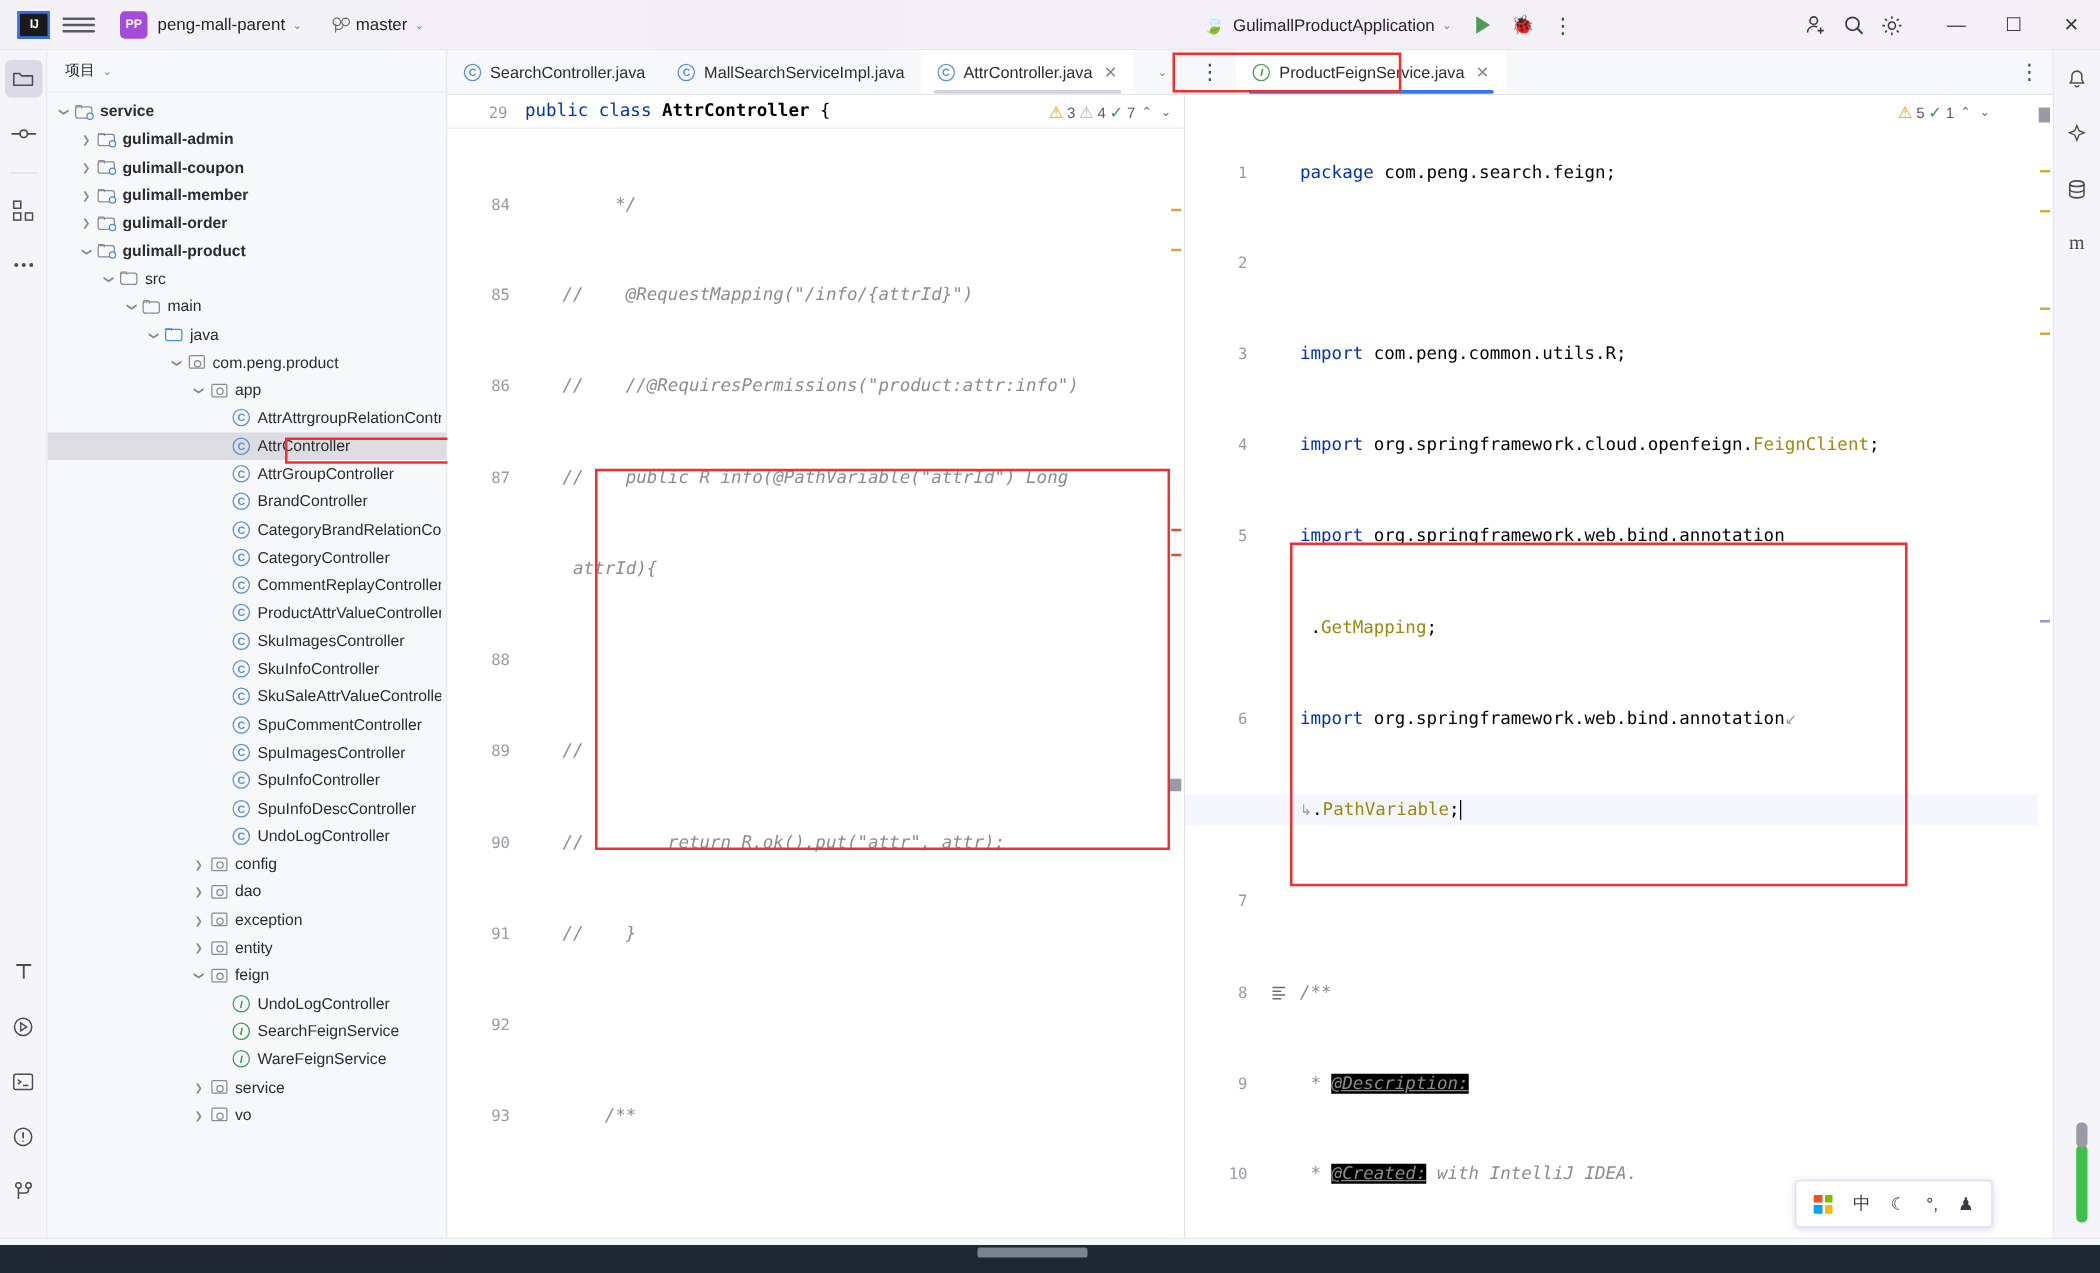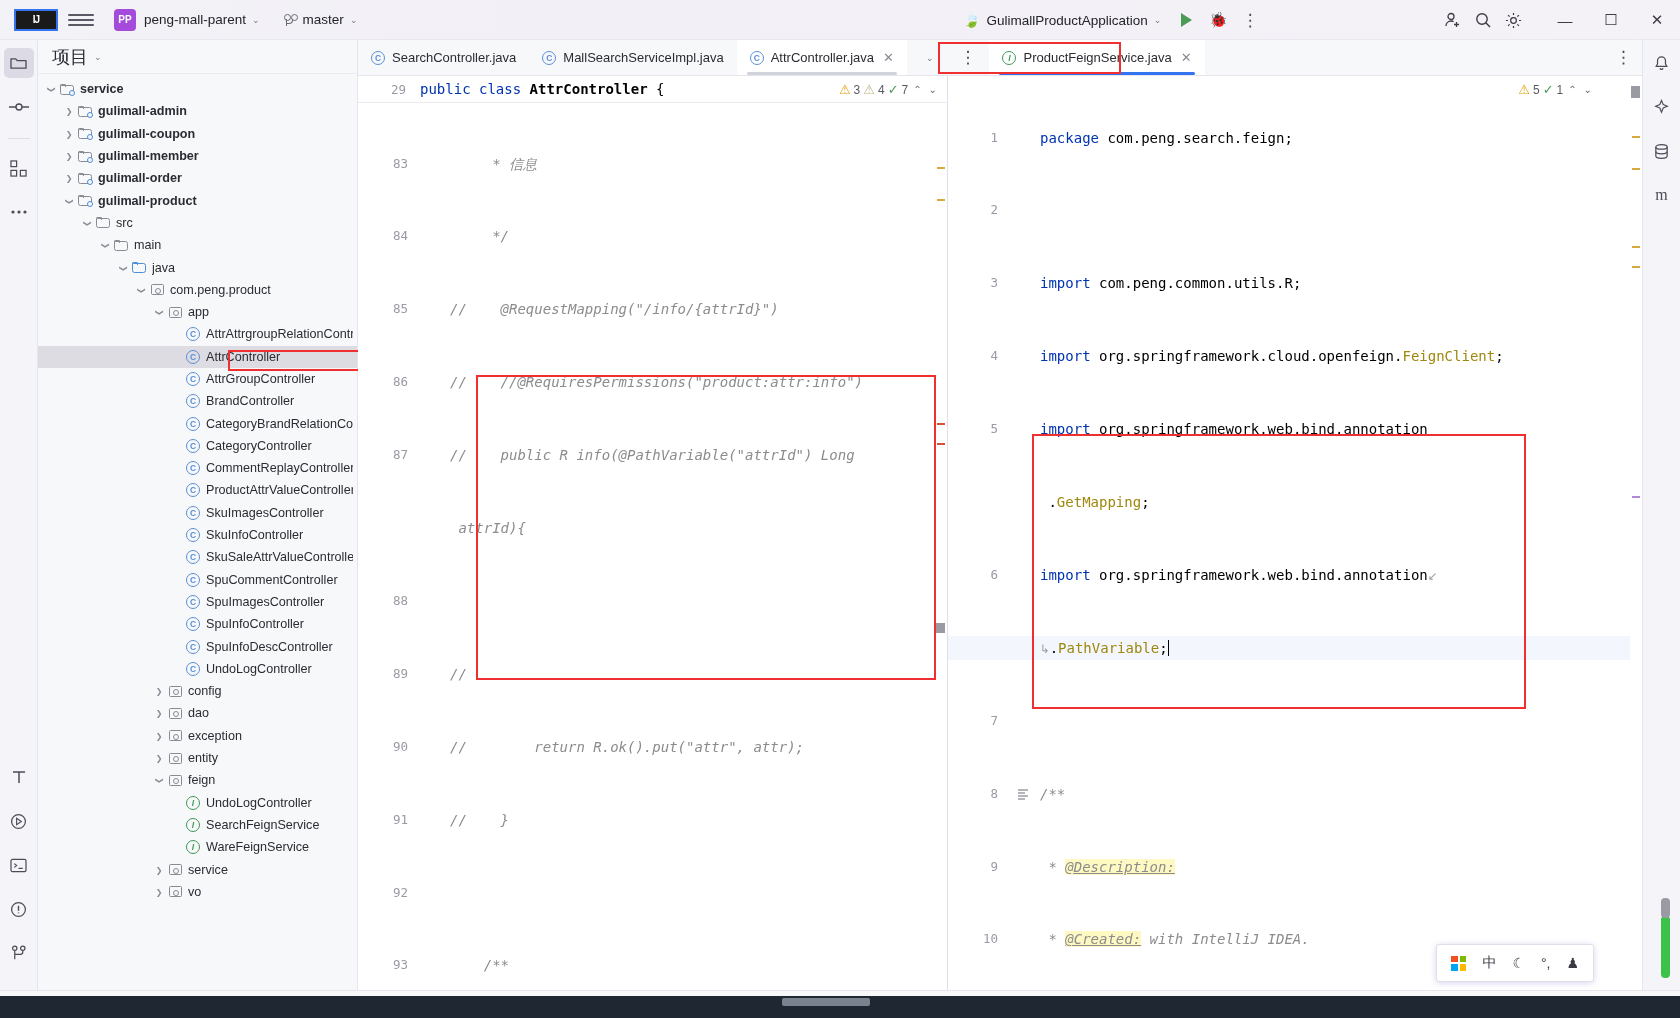--- a/index.html
+++ b/index.html
@@ -15,21 +15,21 @@
   
   .titlebar {
     height: 40px; flex: 0 0 40px;
     background: linear-gradient(90deg,#f3f2f7 0%, #f2f0f6 35%, #f4f2f7 100%);
     display: flex; align-items: center;
     border-bottom: 1px solid #e8e6ee;
     position: relative;
   }
   .tb-left { display: flex; align-items: center; gap: 0px; padding-left: 8px; }
   .ij-logo {
-    width: 44px; height: 22px; margin: 0 10px 0 6px;
+    width: 26px; height: 22px; margin: 0 10px 0 6px;
     background: #1a1a1a; border: 2px solid #3574f0;
     color: #fff; font-size: 10px; font-weight: bold;
     display: flex; align-items: center; justify-content: center;
     font-family: "Liberation Sans", sans-serif; letter-spacing: -1px;
   }
   .burger { width: 26px; height: 26px; display:flex; flex-direction:column; justify-content:center; gap:3px; margin-right: 12px; cursor:pointer;}
   .burger i { display:block; height: 2px; background: #5a5a66; border-radius: 1px; }
   .proj-badge {
     width: 22px; height: 22px; background: #a44bdb; border-radius: 4px;
     color: #fff; font-size: 10px; font-weight: bold;
@@ -82,21 +82,21 @@
   
   .projpanel {
     width: 320px; flex: 0 0 320px; background: #f7f8fa;
     border-right: 1px solid #e6e4ec; display: flex; flex-direction: column; min-height: 0;
     position: relative;
   }
   .projhdr {
     height: 34px; flex:0 0 34px; display:flex;align-items:center;
     padding-left: 14px; border-bottom: 1px solid #eceaf2;
   }
-  .projhdr .t { font-size: 18px; color: #2b2b33; }
+  .projhdr .t { font-size: 12px; color: #2b2b33; }
   .tree { flex: 1 1 auto; overflow: hidden; padding-top: 4px; font-size: 12.6px; color: #2b2b33; position:relative;}
   .trow { height: 22.3px; display: flex; align-items: center; white-space: nowrap; cursor: pointer; padding-right:4px;}
   .trow.sel { background: #dcdce2; }
   .tw { width: 14px; flex: 0 0 14px; text-align:center; color: #8b8b96; font-size: 9px; }
   .arrow-r::before { content: "❯"; font-size: 8px; }
   .arrow-d::before { content: "❯"; font-size: 8px; display:inline-block; transform: rotate(90deg); }
   .ticon { width: 18px; flex:0 0 18px; display:flex;align-items:center;justify-content:center;margin-right:4px;}
   .tlabel { overflow:hidden; text-overflow: clip; }
   .tlabel.bold { font-weight: bold; }
 
@@ -156,21 +156,21 @@
   .cl.cur { background: #f3f6fc; }
   .gut { width: 62px; flex:0 0 62px; text-align:right; padding-right: 12px; color:#9a9aa5; font-size:12.5px; font-family:"DejaVu Sans Mono",monospace;}
   .gico { width: 26px; flex:0 0 26px; display:flex;align-items:center;justify-content:center;}
   .ctext { flex:1 1 auto; padding-left: 4px; }
 
   
   .kw { color: #0033b3; }
   .cmt { color: #8c8c8c; font-style: italic; }
   .anno { color: #9e880d; }
   .ident { color: #000; }
-  .doctag { background: #fef9c3; color:#8c8c8c; font-style:italic; text-decoration:underline;text-align:center;}
+  .doctag { background: #000000; color:#8c8c8c; font-style:italic; text-decoration:underline;text-align:center;}
   .docplain { color:#8c8c8c; font-style:italic; }
   .inlay { color: #9a9aa5; font-size: 11.5px; font-family:"Liberation Sans",sans-serif; font-style:normal;}
 
   .redbox { position:absolute; border:2.5px solid #f03030; pointer-events:none; z-index: 6;}
 
   
   .inspect {
     position:absolute; right: 8px; top: 5px; display:flex;align-items:center;gap:3px;
     font-size:12px; color:#5a5a66; z-index:8; font-family:"Liberation Sans",sans-serif;
   }
@@ -739,21 +739,20 @@
             <span class="warn-tri grey">⚠</span>
             <span>4</span>
             <span class="check-ok">✓</span>
             <span>7</span>
             <span class="mini-arrow">⌃</span>
             <span class="mini-arrow">⌄</span>
           </div>
 
           <div class="codewrap">
             <div class="code">
-              <div class="cl"><span class="gut">83</span><span class="gico"></span><span class="ctext cmt">     * 信息</span></div>
               <div class="cl"><span class="gut">84</span><span class="gico"></span><span class="ctext cmt">     */</span></div>
               <div class="cl"><span class="gut">85</span><span class="gico"></span><span class="ctext cmt">//    @RequestMapping("/info/{attrId}")</span></div>
               <div class="cl"><span class="gut">86</span><span class="gico"></span><span class="ctext cmt">//    //@RequiresPermissions("product:attr:info")</span></div>
               <div class="cl"><span class="gut">87</span><span class="gico"></span><span class="ctext cmt">//    public R info(@PathVariable("attrId") Long</span></div>
               <div class="cl"><span class="gut"></span><span class="gico"></span><span class="ctext cmt"> attrId){</span></div>
               <div class="cl"><span class="gut">88</span><span class="gico"></span></div>
               <div class="cl"><span class="gut">89</span><span class="gico"></span><span class="ctext cmt">//</span></div>
               <div class="cl"><span class="gut">90</span><span class="gico"></span><span class="ctext cmt">//        return R.ok().put("attr", attr);</span></div>
               <div class="cl"><span class="gut">91</span><span class="gico"></span><span class="ctext cmt">//    }</span></div>
               <div class="cl"><span class="gut">92</span><span class="gico"></span><span class="ctext"></span></div>

